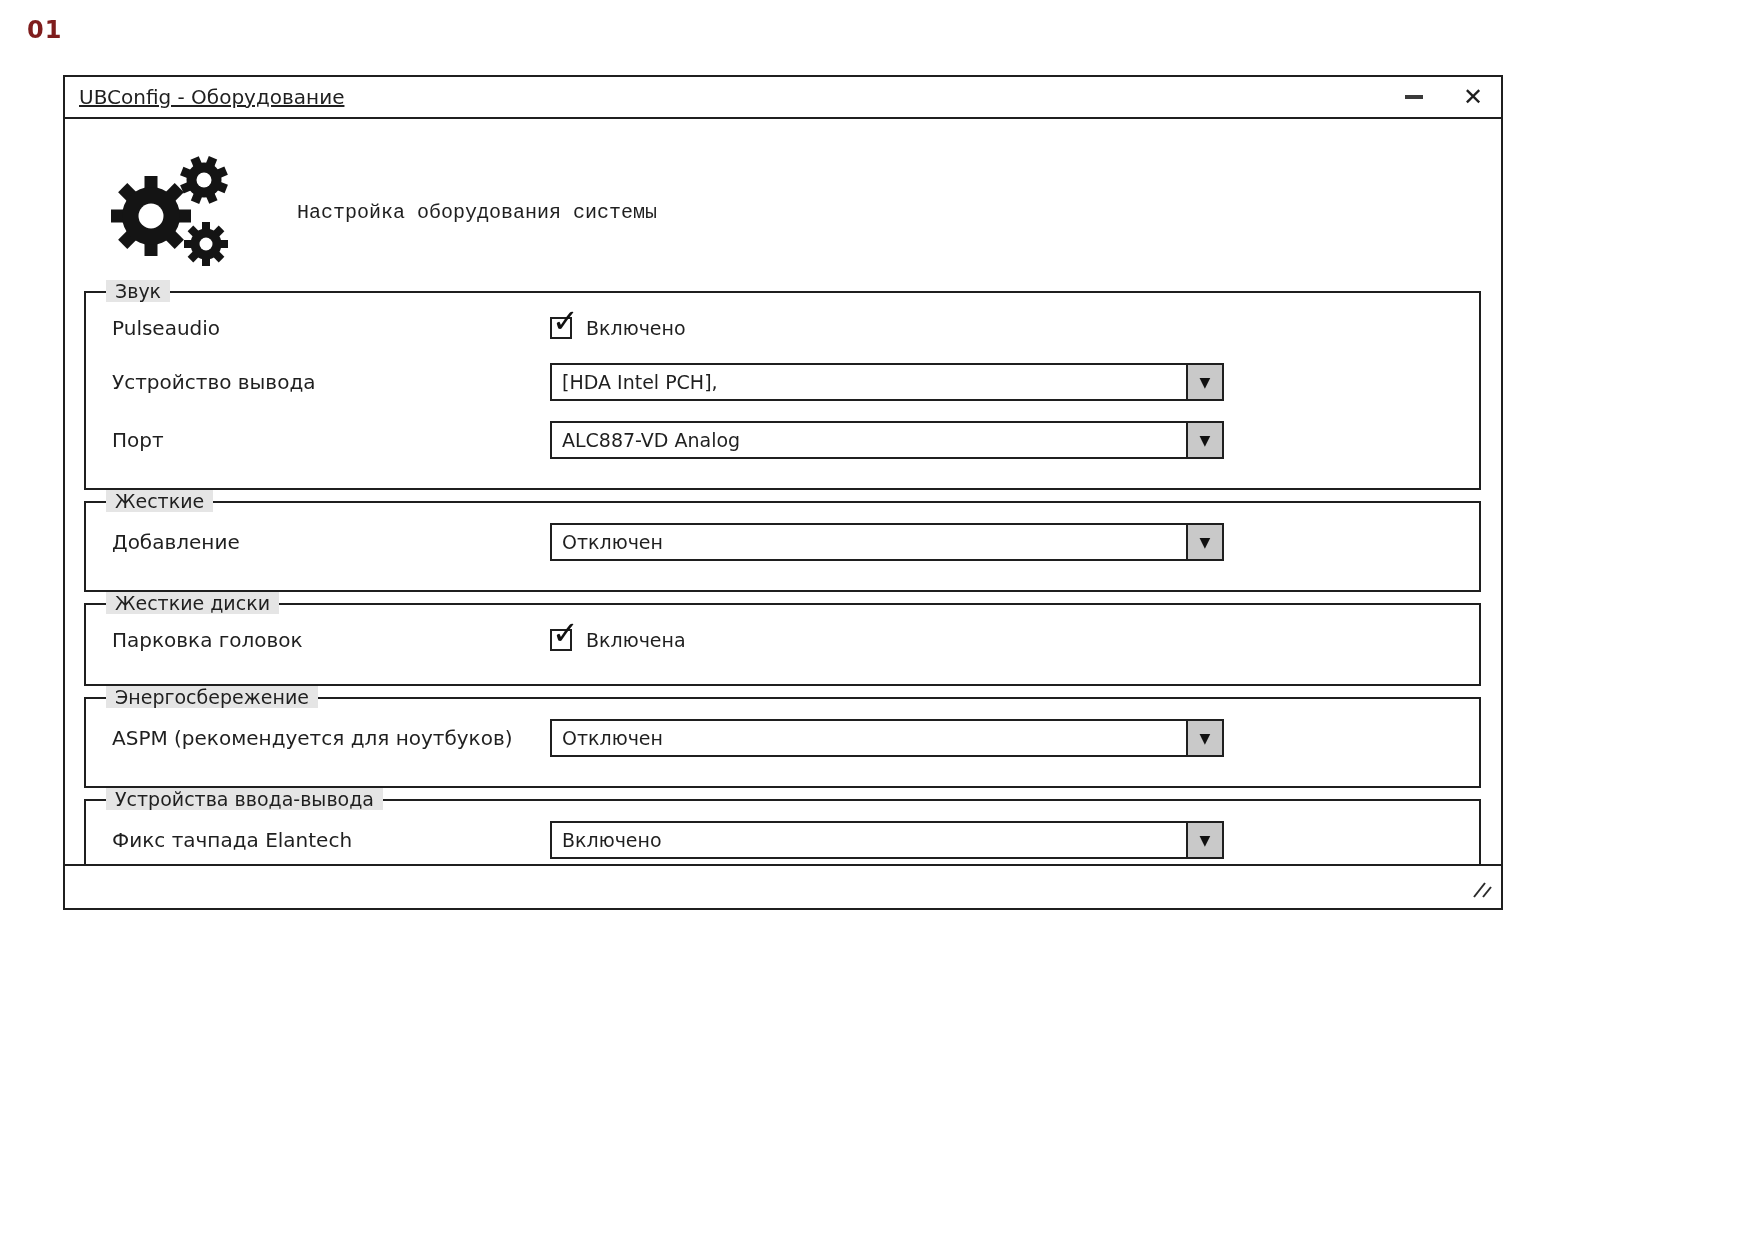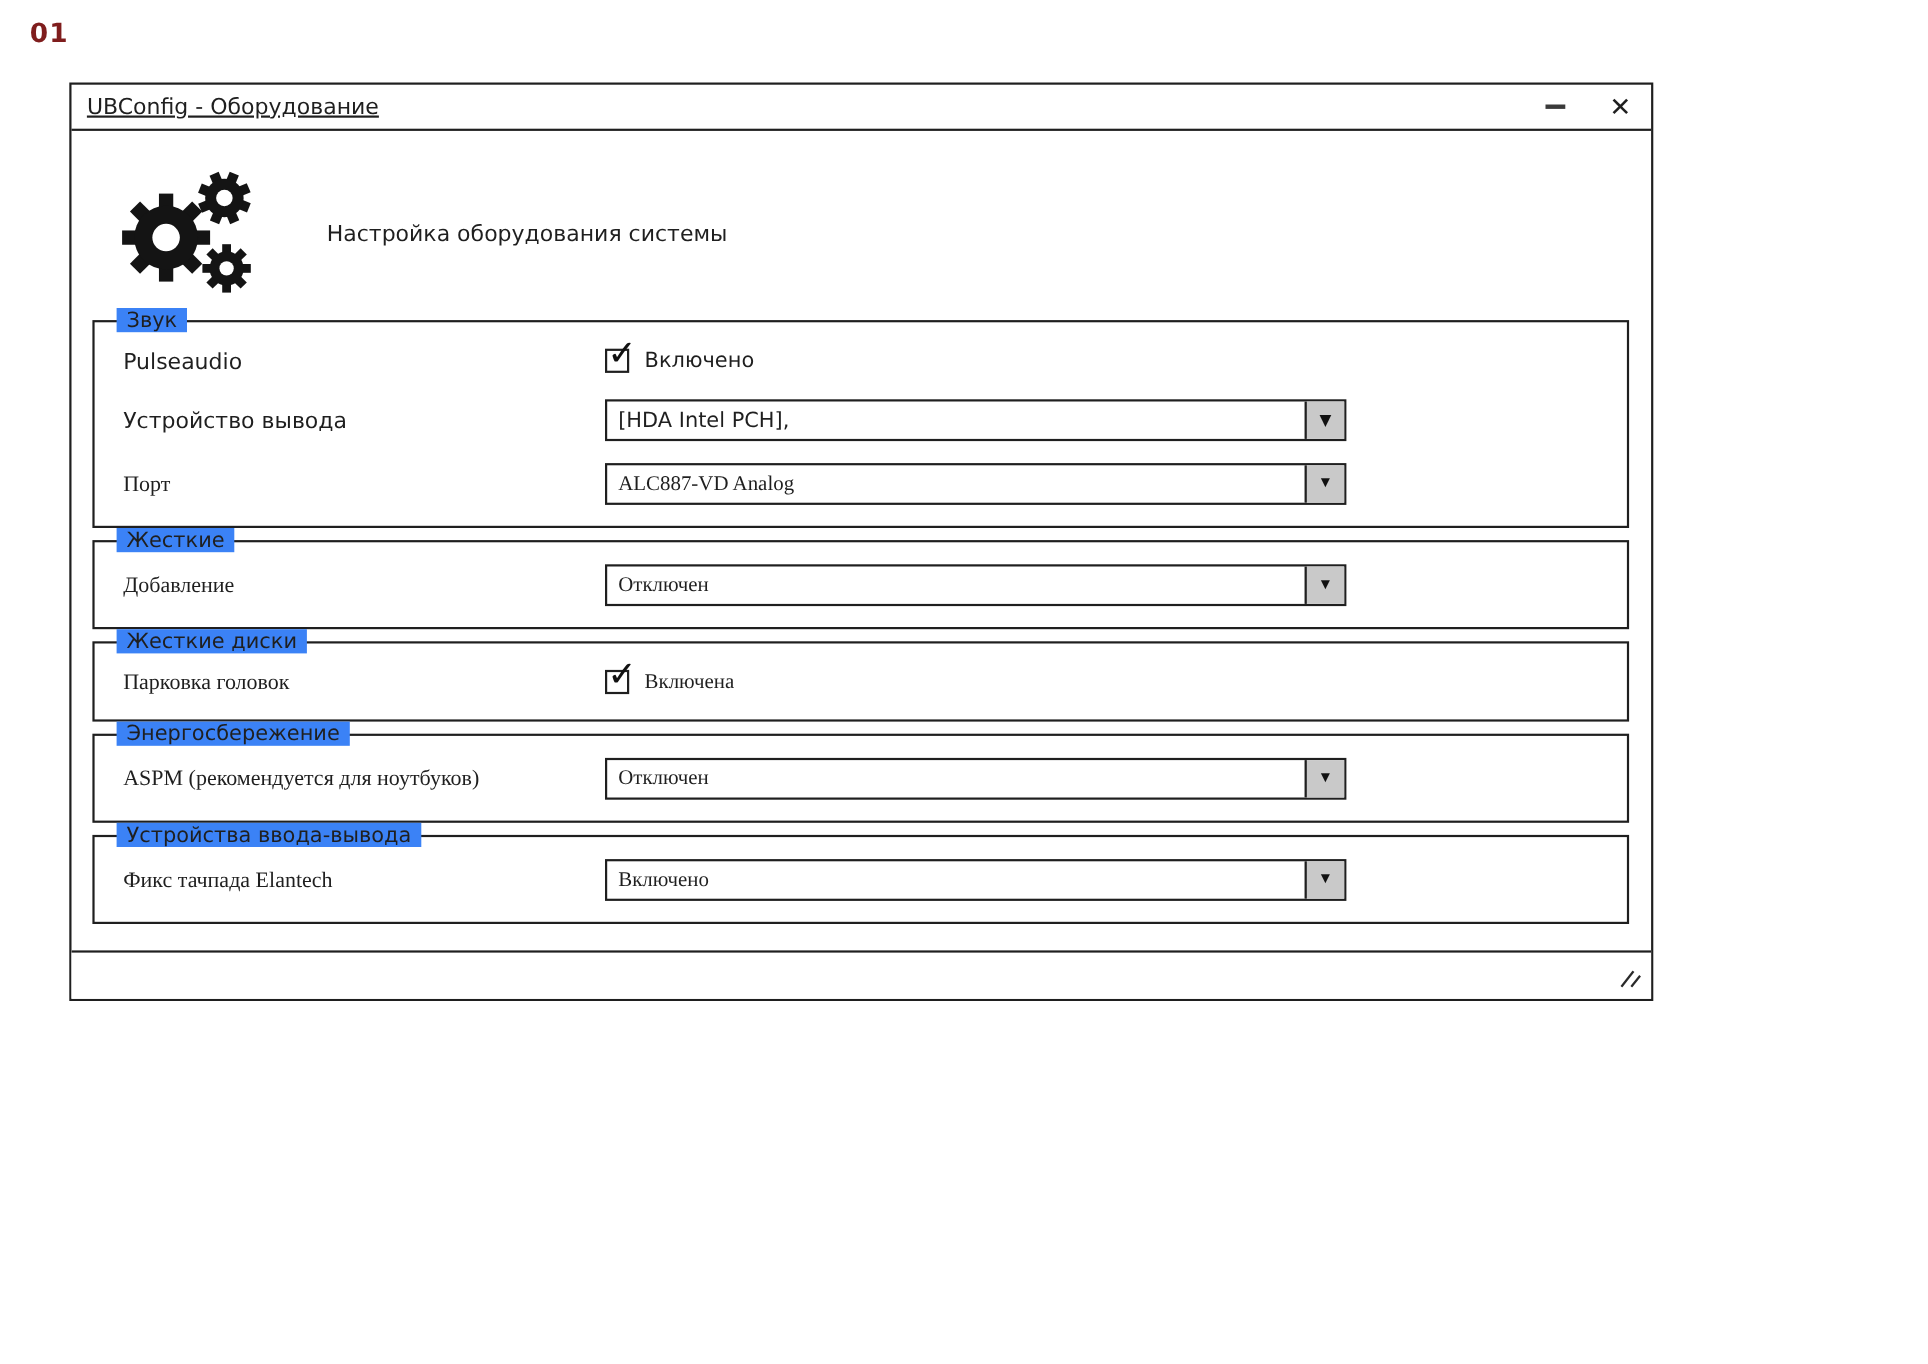--- a/index.html
+++ b/index.html
@@ -23,36 +23,36 @@
   .titlebar {
     height: 42px; border-bottom: 2px solid #1f1f1f;
     display: flex; align-items: center; padding: 0 18px 0 14px;
     font-size: 20px;
   }
   .titlebar-title { flex: 1; text-decoration: underline; }
   .win-btn { cursor: default; display: flex; align-items: center; justify-content: center; }
   .minimize-bar { width: 18px; height: 4px; background: #3a3a3a; margin-right: 40px; }
   .close-glyph { font-size: 24px; line-height: 1; color: #1f1f1f; }
   .header {
-    height: 172px; display: flex; align-items: center; padding: 14px 0 0 40px;
+    height: 172px; display: flex; align-items: center; padding: 14px 0 0 40px; font-family: Liberation Mono, monospace;
   }
   .gears-wrap { width: 134px; height: 120px; flex-shrink: 0; }
   .header-text { margin-left: 58px; font-size: 20px; }
   .section {
     position: relative;
     border: 2px solid #1f1f1f;
     margin: 0 20px 11px 19px;
     padding: 20px 0 15px 26px;
   }
   .legend {
     position: absolute; top: -13px; left: 20px;
-    background: #3b82f6; padding: 0 9px; font-size: 19px;
+    background: #e5e5e5; padding: 0 9px; font-size: 19px;
   }
   .row { display: flex; align-items: center; margin-bottom: 20px; }
-  .row:last-child { margin-bottom: 4px; font-family: Liberation Serif, serif; }
+  .row:last-child { margin-bottom: 14px; }
   .row-label { width: 438px; flex-shrink: 0; font-size: 20px; }
   .combobox {
     width: 674px; height: 38px;
     border: 2px solid #1f1f1f; background: #fff;
     display: flex; align-items: stretch; justify-content: center;
   }
   .combobox-value {
     flex: 1; display: flex; align-items: center;
     padding-left: 10px; font-size: 19px; white-space: nowrap; overflow: hidden;
   }

